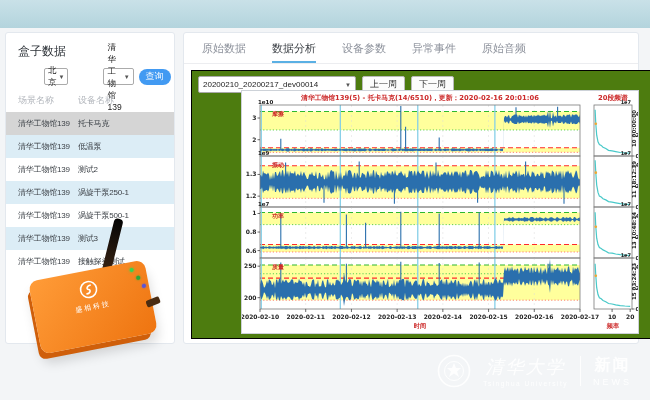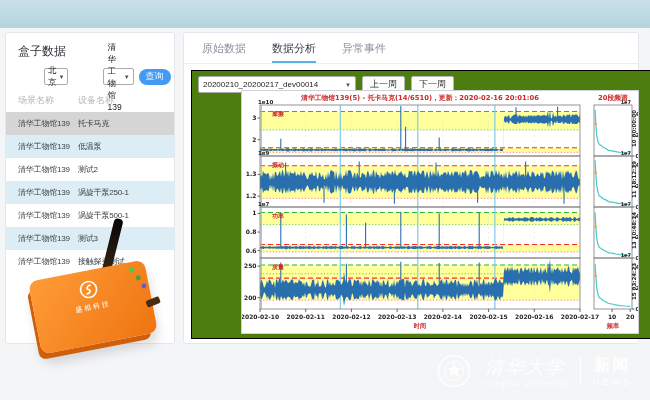--- a/index.html
+++ b/index.html
@@ -150,21 +150,23 @@
       <div class="led led2"></div>
       <div class="led led3"></div>
       <div class="dev-port"></div>
     </div>
   </div>
 
   <div class="main-card">
     <div class="tabs" id="tabs">
         <div class="tab">原始数据</div>
         <div class="tab active">数据分析</div>
+        <div class="tab">设备参数</div>
         <div class="tab">异常事件</div>
+        <div class="tab">原始音频</div>
       </div>
     <div class="inner-panel">
       <div class="toolbar">
         <div class="file-select">
           <span>20200210_20200217_dev00014</span>
           <span class="caret">▼</span>
         </div>
         <button class="week-btn">上一周</button>
         <button class="week-btn">下一周</button>
       </div>

